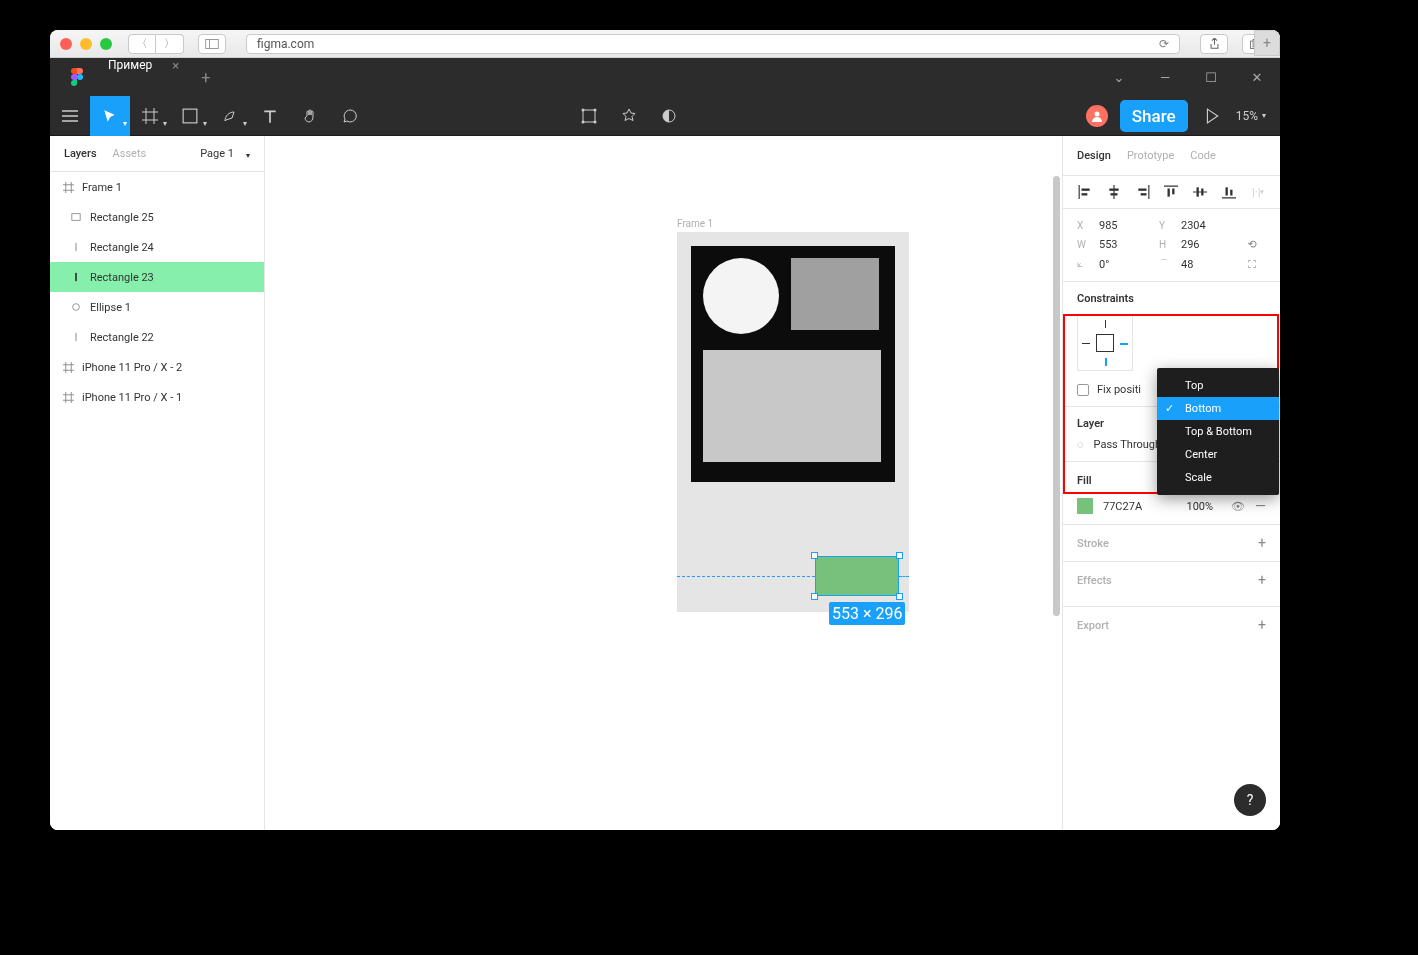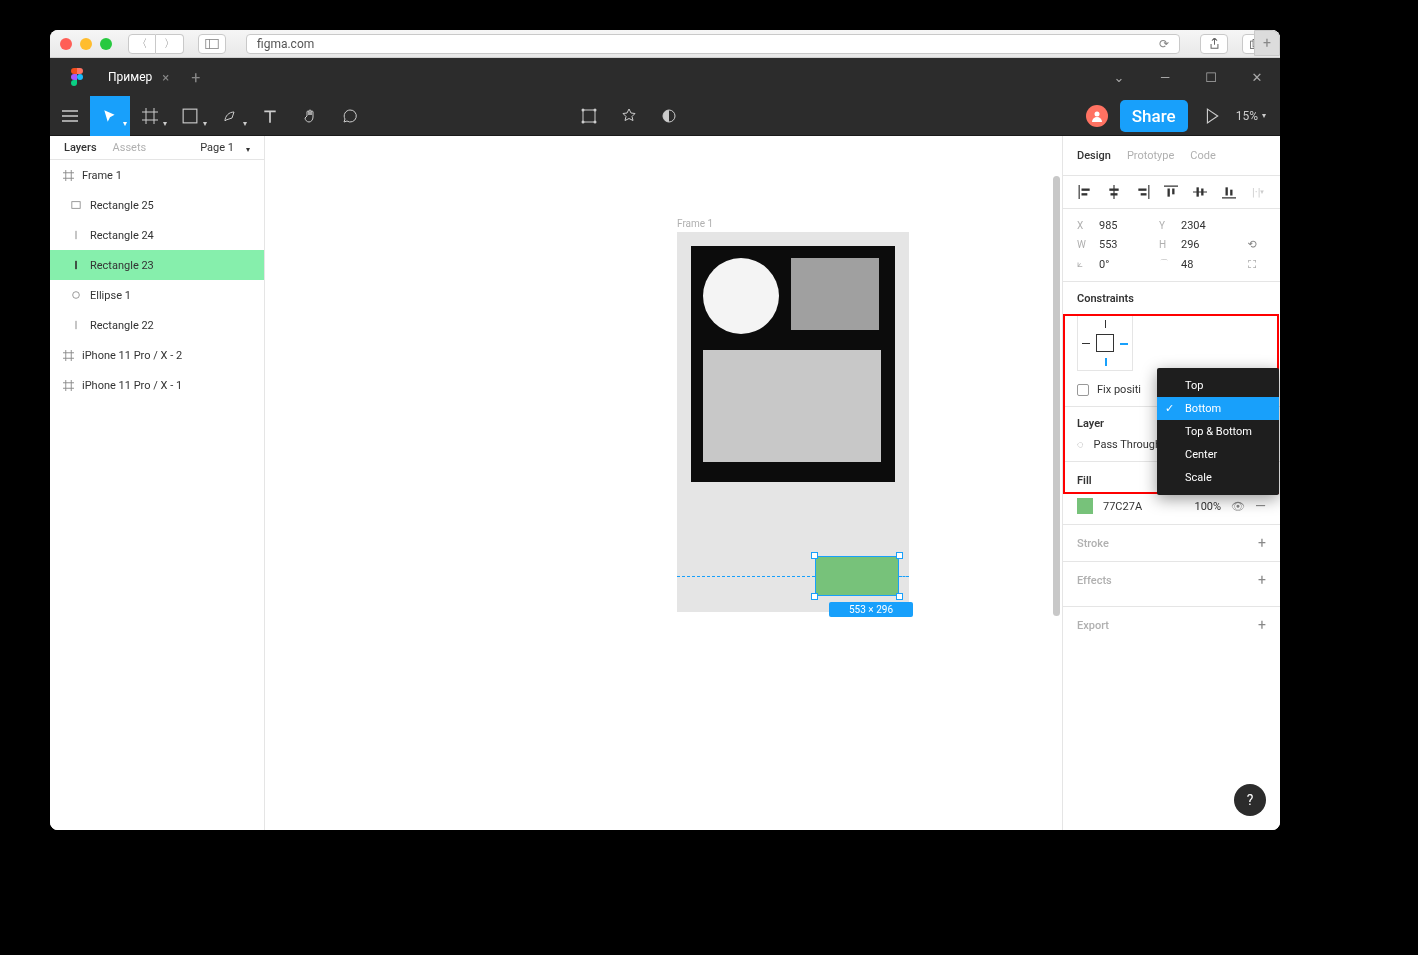--- a/index.html
+++ b/index.html
@@ -18,62 +18,62 @@
   .navbtn:last-child{border-radius:0 4px 4px 0;border-left:none}
   .sidebtn{width:28px;height:20px;border:1px solid #c9c9c9;background:#fff;border-radius:4px;margin-left:6px;display:flex;align-items:center;justify-content:center;font-size:10px;color:#888}
   .url{flex:1;margin:0 12px;height:20px;background:#fff;border:1px solid #c9c9c9;border-radius:4px;font-size:12px;color:#555;padding:2px 10px;display:flex;align-items:center;justify-content:space-between}
   .url .refresh{color:#888;font-size:12px}
   .tbicon{width:28px;height:20px;border:1px solid #c9c9c9;background:#fff;border-radius:4px;display:flex;align-items:center;justify-content:center;font-size:11px;color:#666}
   .newtab{width:26px;height:26px;background:#dcdcdc;border:1px solid #c9c9c9;position:absolute;right:0;top:0;display:flex;align-items:center;justify-content:center;font-size:14px;color:#888;border-radius:0 8px 0 0}
   
   .figma{position:absolute;top:28px;left:0;right:0;bottom:0;display:flex;flex-direction:column;background:#2c2c2c}
   .figma-tabs{height:38px;background:#2c2c2c;display:flex;align-items:center;padding-left:8px}
   .figma-logo{width:18px;height:18px;margin:0 10px;display:flex;align-items:center;justify-content:center}
-  .figma-tab{height:38px;padding:0 12px;display:flex;align-items:center;gap:10px;font-size:12px;color:#fff}
+  .figma-tab{height:38px;padding:0 12px;display:flex;align-items:flex-start;gap:20px;font-size:12px;color:#fff}
   .figma-tab .close{color:#888;font-size:13px}
   .figma-tab-add{color:#888;font-size:16px;padding:0 10px;cursor:pointer}
   .win-controls{margin-left:auto;display:flex;align-items:center;gap:0}
   .win-btn{width:46px;height:38px;display:flex;align-items:center;justify-content:center;color:#aaa;font-size:13px}
   
   .toolbar{height:40px;background:#2c2c2c;border-bottom:1px solid #1a1a1a;display:flex;align-items:center}
   .tbtn{width:40px;height:40px;display:flex;align-items:center;justify-content:center;color:#ccc;position:relative}
   .tbtn.active{background:#18a0fb;color:#fff}
   .tbtn .chev{font-size:8px;position:absolute;right:3px;bottom:8px;color:inherit}
   .tbtn svg{width:16px;height:16px}
   .tcenter{margin:0 auto;display:flex;gap:0}
   .tright{margin-left:auto;display:flex;align-items:center;gap:12px;padding-right:14px}
   .avatar{width:22px;height:22px;border-radius:50%;background:#ff7262;display:flex;align-items:center;justify-content:center}
   .avatar svg{width:14px;height:14px}
   .share-btn{background:#18a0fb;color:#fff;border:none;border-radius:5px;padding:6px 12px;font-size:17px;font-weight:500}
   .zoom{color:#ccc;font-size:12px;display:flex;align-items:center;gap:4px}
   
   .fbody{flex:1;display:flex;background:#fff;min-height:0}
   
   .left{width:215px;border-right:1px solid #e5e5e5;display:flex;flex-direction:column;background:#fff}
-  .left-tabs{height:24px;display:flex;align-items:center;padding:0 14px;gap:16px;border-bottom:1px solid #e5e5e5;font-size:11px}
+  .left-tabs{height:36px;display:flex;align-items:center;padding:0 14px;gap:16px;border-bottom:1px solid #e5e5e5;font-size:11px}
   .left-tabs .lt{color:#333;font-weight:500}
   .left-tabs .lt.muted{color:#b0b0b0;font-weight:400}
   .left-tabs .pagesel{margin-left:auto;color:#333;display:flex;align-items:flex-end;gap:12px}
   .layers{flex:1;overflow:auto;font-size:11px}
   .layer{height:30px;display:flex;align-items:center;gap:8px;padding-left:12px;color:#333}
   .layer.indent1{padding-left:20px}
   .layer.sel{background:#86efac}
   .layer .licon{width:12px;height:12px;display:flex;align-items:center;justify-content:center;color:#888}
   
   .canvas{flex:1;background:#fff;position:relative;overflow:hidden}
   .scrollbar-v{position:absolute;right:2px;top:40px;width:7px;height:440px;background:#c8c8c8;border-radius:4px}
   .frame-label{position:absolute;left:412px;top:82px;font-size:10px;color:#b0b0b0}
   .frame{position:absolute;left:412px;top:96px;width:232px;height:380px;background:#e5e5e5}
   .blackbox{position:absolute;left:14px;top:14px;width:204px;height:236px;background:#0c0c0c}
   .circ{position:absolute;left:12px;top:12px;width:76px;height:76px;border-radius:50%;background:#f4f4f4}
   .sq1{position:absolute;left:100px;top:12px;width:88px;height:72px;background:#a0a0a0}
   .sq2{position:absolute;left:12px;top:104px;width:178px;height:112px;background:#c8c8c8}
   .selrect{position:absolute;left:550px;top:420px;width:84px;height:40px;background:#77c27a;border:1px solid #18a0fb}
   .handle{position:absolute;width:7px;height:7px;background:#fff;border:1px solid #18a0fb}
-  .dim-label{position:absolute;left:564px;top:466px;background:#18a0fb;color:#fff;font-size:10px;padding:2px 20px;border-radius:2px}
+  .dim-label{position:absolute;left:564px;top:466px;background:#18a0fb;color:#fff;font-size:16px;padding:2px 3px;border-radius:2px}
   .dash-h{position:absolute;border-top:1px dashed #18a0fb;height:0}
   
   .right{width:218px;border-left:1px solid #e5e5e5;background:#fff;display:flex;flex-direction:column;font-size:11px;color:#333;position:relative}
   .right-tabs{height:40px;display:flex;align-items:center;padding:14px 14px;gap:16px;border-bottom:1px solid #e5e5e5}
   .right-tabs .rt{color:#333;font-weight:500}
   .right-tabs .rt.muted{color:#b0b0b0;font-weight:400}
   .section{border-bottom:1px solid #e5e5e5;padding:10px 14px}
   .align-row{display:flex;justify-content:space-between;padding:8px 14px;border-bottom:1px solid #e5e5e5}
   .align-row .ai{width:16px;height:16px;color:#333;display:flex;align-items:center;justify-content:center}
   .prop-grid{display:grid;grid-template-columns:14px 52px 14px 52px 22px;gap:6px 8px;align-items:center}
@@ -84,21 +84,21 @@
   .sect-plus{color:#888;font-size:14px;font-weight:400}
   .constraint-widget{display:flex;gap:12px;align-items:flex-start}
   .cw-box{width:56px;height:56px;border:1px solid #e5e5e5;position:relative}
   .cw-box .inner{position:absolute;left:18px;top:18px;width:18px;height:18px;border:1px solid #333}
   .cw-box .tick{position:absolute;background:#333}
   .cw-box .tick.blue{background:#18a0fb}
   .fixpos{display:flex;align-items:center;gap:8px;margin-top:12px}
   .fixpos .cb{width:12px;height:12px;border:1px solid #999;border-radius:2px}
   .fill-row{display:flex;align-items:center;gap:10px}
   .swatch{width:16px;height:16px;background:#77c27a}
-  .opac{margin-left:auto;}
+  .opac{margin-left:auto;margin-right:8px}
   .eye{color:#888}
   .minus{color:#888;font-size:14px}
   .grip{color:#888;font-size:12px;letter-spacing:2px}
   .muted-title{color:#b0b0b0;font-weight:500}
   
   .hl-box{position:absolute;border:2px solid #ff0000;pointer-events:none;z-index:5}
   
   .dropdown{position:absolute;background:#1e1e1e;border-radius:2px;box-shadow:0 4px 16px rgba(0,0,0,0.4);padding:6px 0;z-index:10;width:122px}
   .dd-item{height:23px;display:flex;align-items:center;padding:0 12px 0 28px;font-size:11px;color:#fff;position:relative}
   .dd-item.sel{background:#18a0fb}

